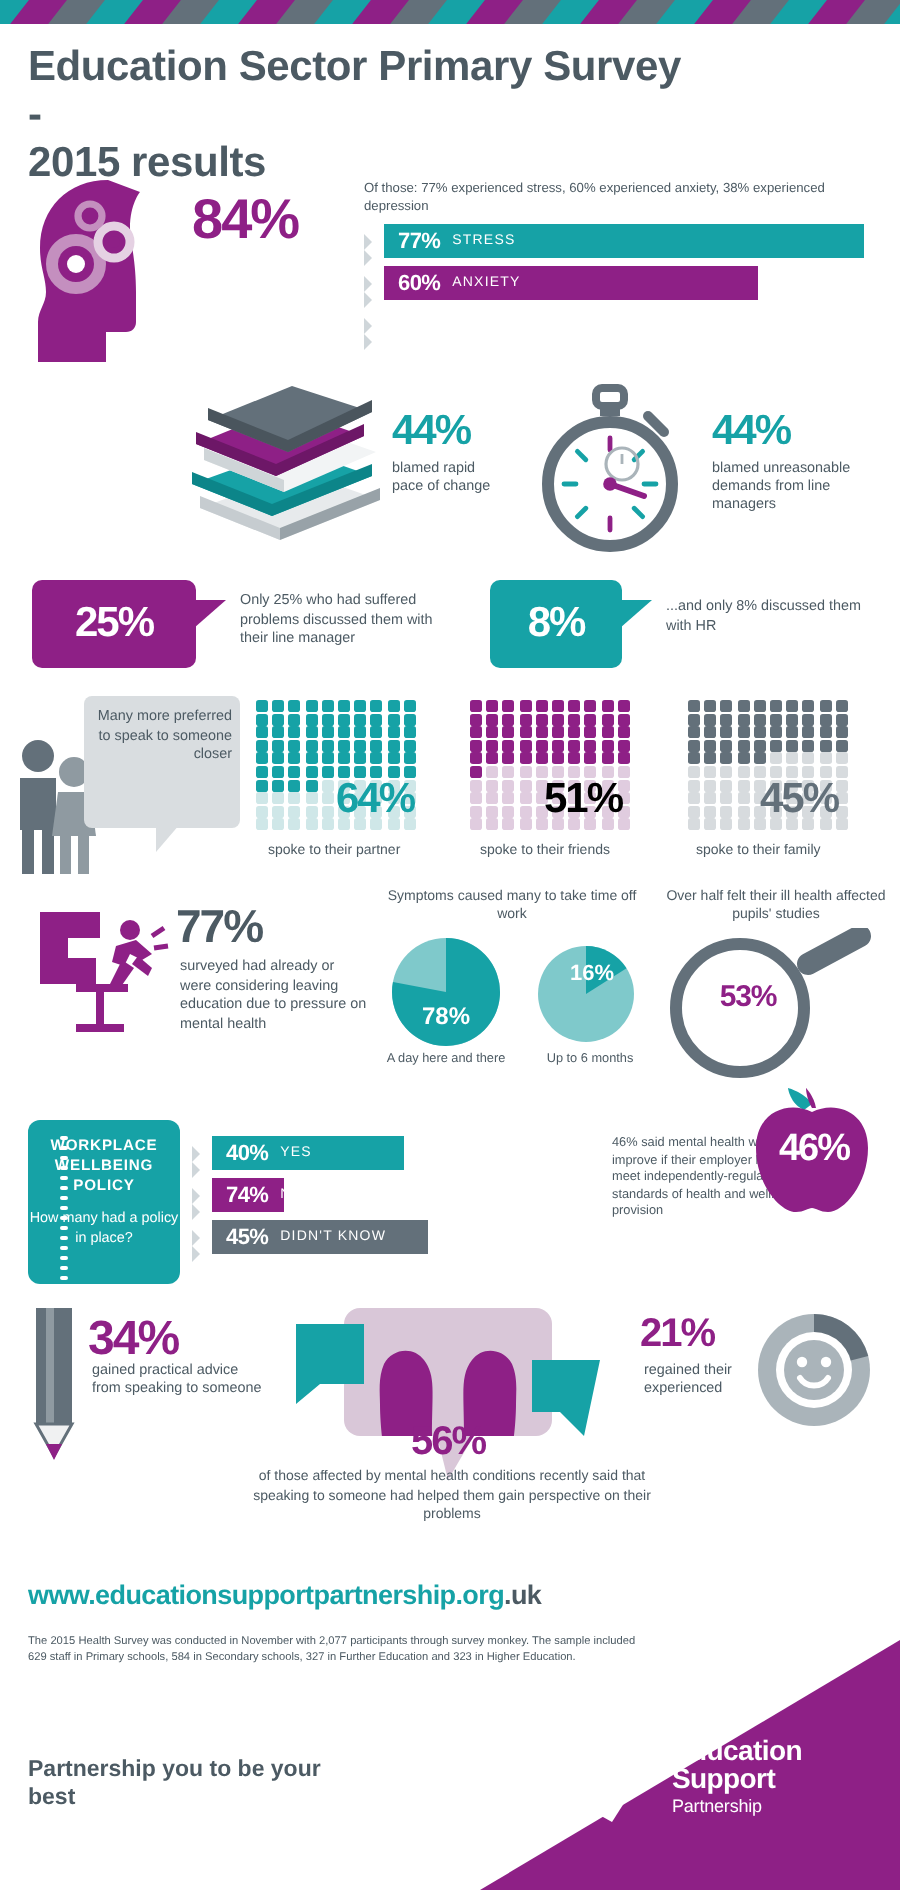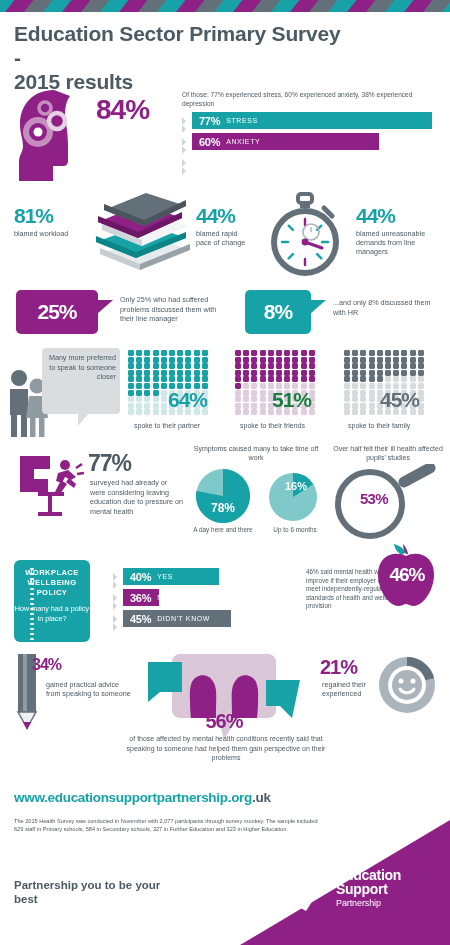--- a/index.html
+++ b/index.html
@@ -166,24 +166,20 @@
         </div>
         <div class="barrow">
           <div class="chev"></div>
           <div class="chev" style="top: 11px;"></div>
         </div>
       </div>
   </div>
 
   <div id="sec-books">
 
-    <div class="stat" style="left:14px; top:12px; width:60px;">
-      <div class="v">81%</div>
-      <div class="l">blamed workload</div>
-    </div>
 
     <div style="position:absolute; left:78px; top:0px;">
       <svg width="115" height="84" viewBox="0 0 115 84">
         <g>
           <polygon points="22,62 62,78 112,58 72,44" fill="#e7eaec"></polygon>
           <polygon points="22,62 62,78 62,72 22,56" fill="#c6ccd0"></polygon>
           <polygon points="62,78 112,58 112,52 62,72" fill="#98a2a8"></polygon>
           <polygon points="18,50 58,66 108,46 68,32" fill="#16a2a6"></polygon>
           <polygon points="18,50 58,66 58,60 18,44" fill="#0c8589"></polygon>
           <polygon points="58,66 108,46 108,40 58,60" fill="#0c8589"></polygon>
@@ -469,21 +465,21 @@
         <div class="dot" style="left: 8.2px; top: 59.4px; background: rgb(224, 204, 223);"></div>
         <div class="dot" style="left: 16.4px; top: 59.4px; background: rgb(224, 204, 223);"></div>
         <div class="dot" style="left: 24.6px; top: 59.4px; background: rgb(224, 204, 223);"></div>
         <div class="dot" style="left: 32.8px; top: 59.4px; background: rgb(224, 204, 223);"></div>
         <div class="dot" style="left: 41px; top: 59.4px; background: rgb(224, 204, 223);"></div>
         <div class="dot" style="left: 49.2px; top: 59.4px; background: rgb(224, 204, 223);"></div>
         <div class="dot" style="left: 57.4px; top: 59.4px; background: rgb(224, 204, 223);"></div>
         <div class="dot" style="left: 65.6px; top: 59.4px; background: rgb(224, 204, 223);"></div>
         <div class="dot" style="left: 73.8px; top: 59.4px; background: rgb(224, 204, 223);"></div>
       </div>
-    <div class="dotpct" id="pct-1" style="left:272px; top:40px; color:#15803d;">51%</div>
+    <div class="dotpct" id="pct-1" style="left:272px; top:40px; color:#000000;">51%</div>
     <div class="dotlbl" style="left:240px; top:74px;">spoke to their friends</div>
 
     <div class="dotgrid" id="grid-2" style="left:344px; top:2px;">
         <div class="dot" style="left: 0px; top: 0px; background: rgb(99, 112, 122);"></div>
         <div class="dot" style="left: 8.2px; top: 0px; background: rgb(99, 112, 122);"></div>
         <div class="dot" style="left: 16.4px; top: 0px; background: rgb(99, 112, 122);"></div>
         <div class="dot" style="left: 24.6px; top: 0px; background: rgb(99, 112, 122);"></div>
         <div class="dot" style="left: 32.8px; top: 0px; background: rgb(99, 112, 122);"></div>
         <div class="dot" style="left: 41px; top: 0px; background: rgb(99, 112, 122);"></div>
         <div class="dot" style="left: 49.2px; top: 0px; background: rgb(99, 112, 122);"></div>
@@ -651,34 +647,34 @@
           <i style="top: 50px;"></i>
           <i style="top: 55px;"></i>
           <i style="top: 60px;"></i>
           <i style="top: 65px;"></i>
           <i style="top: 70px;"></i>
         </div>
       <div class="ph">WORKPLACE WELLBEING POLICY</div>
       <div class="pq">How many had a policy in place?</div>
     </div>
 
-    <div style="position:absolute; left:113px; top:12px; width:204px;" id="barlist-2">
+    <div style="position:absolute; left:96px; top:12px; width:204px;" id="barlist-2">
         <div class="barrow">
           <div class="chev"></div>
           <div class="chev" style="top: 11px;"></div>
           <div class="bar" style="width: 96px; background: rgb(22, 162, 166);">
             <span class="bv">40%</span>
             <span class="bl">YES</span>
           </div>
         </div>
         <div class="barrow">
           <div class="chev"></div>
           <div class="chev" style="top: 11px;"></div>
           <div class="bar" style="width: 36px; background: rgb(142, 32, 134);">
-            <span class="bv">36%</span>
+            <span class="bv">74%</span>
             <span class="bl">NO</span>
           </div>
         </div>
         <div class="barrow">
           <div class="chev"></div>
           <div class="chev" style="top: 11px;"></div>
           <div class="bar" style="width: 108px; background: rgb(99, 112, 122);">
             <span class="bv">45%</span>
             <span class="bl">DIDN'T KNOW</span>
           </div>
@@ -700,21 +696,21 @@
 
   <div id="sec-bottom">
     <div style="position:absolute; left:14px; top:2px;">
       <svg width="26" height="86" viewBox="0 0 26 86">
         <rect x="4" y="0" width="18" height="58" fill="#63707a"></rect>
         <rect x="9" y="0" width="4" height="58" fill="#8f9aa1"></rect>
         <polygon points="4,58 22,58 13,74" fill="#f0f1f2" stroke="#63707a" stroke-width="1.5"></polygon>
         <polygon points="9,68 17,68 13,76" fill="#8e2086"></polygon>
       </svg>
     </div>
-    <div style="position:absolute; left:32px; top:4px; font-size:16px; font-weight:700; color:#8e2086; letter-spacing:-1px;">34%</div>
+    <div style="position:absolute; left:44px; top:4px; font-size:24px; font-weight:700; color:#8e2086; letter-spacing:-1px;">34%</div>
     <div style="position:absolute; left:46px; top:28px; width:86px; font-size:7.2px; line-height:9.4px; color:#4c5a63;">gained practical advice from speaking to someone</div>
 
     <div style="position:absolute; left:140px; top:0px;">
       <svg width="168" height="96" viewBox="0 0 168 96">
         <rect x="32" y="2" width="104" height="64" rx="8" fill="#d9c7d8"></rect>
         <polygon points="78,64 98,64 84,88" fill="#d9c7d8"></polygon>
         <path d="M8 10h34v30H20L8 50z" fill="#16a2a6"></path>
         <path d="M160 28h-34v26h14l12 12z" fill="#16a2a6"></path>
         <path d="M76 66c0-22 2-30-4-38-5-7-16-6-20 2-3 7-2 14-2 20 0 8 1 16 1 16z" fill="#8e2086"></path>
         <path d="M92 66c0-22-2-30 4-38 5-7 16-6 20 2 3 7 2 14 2 20 0 8-1 16-1 16z" fill="#8e2086"></path>

